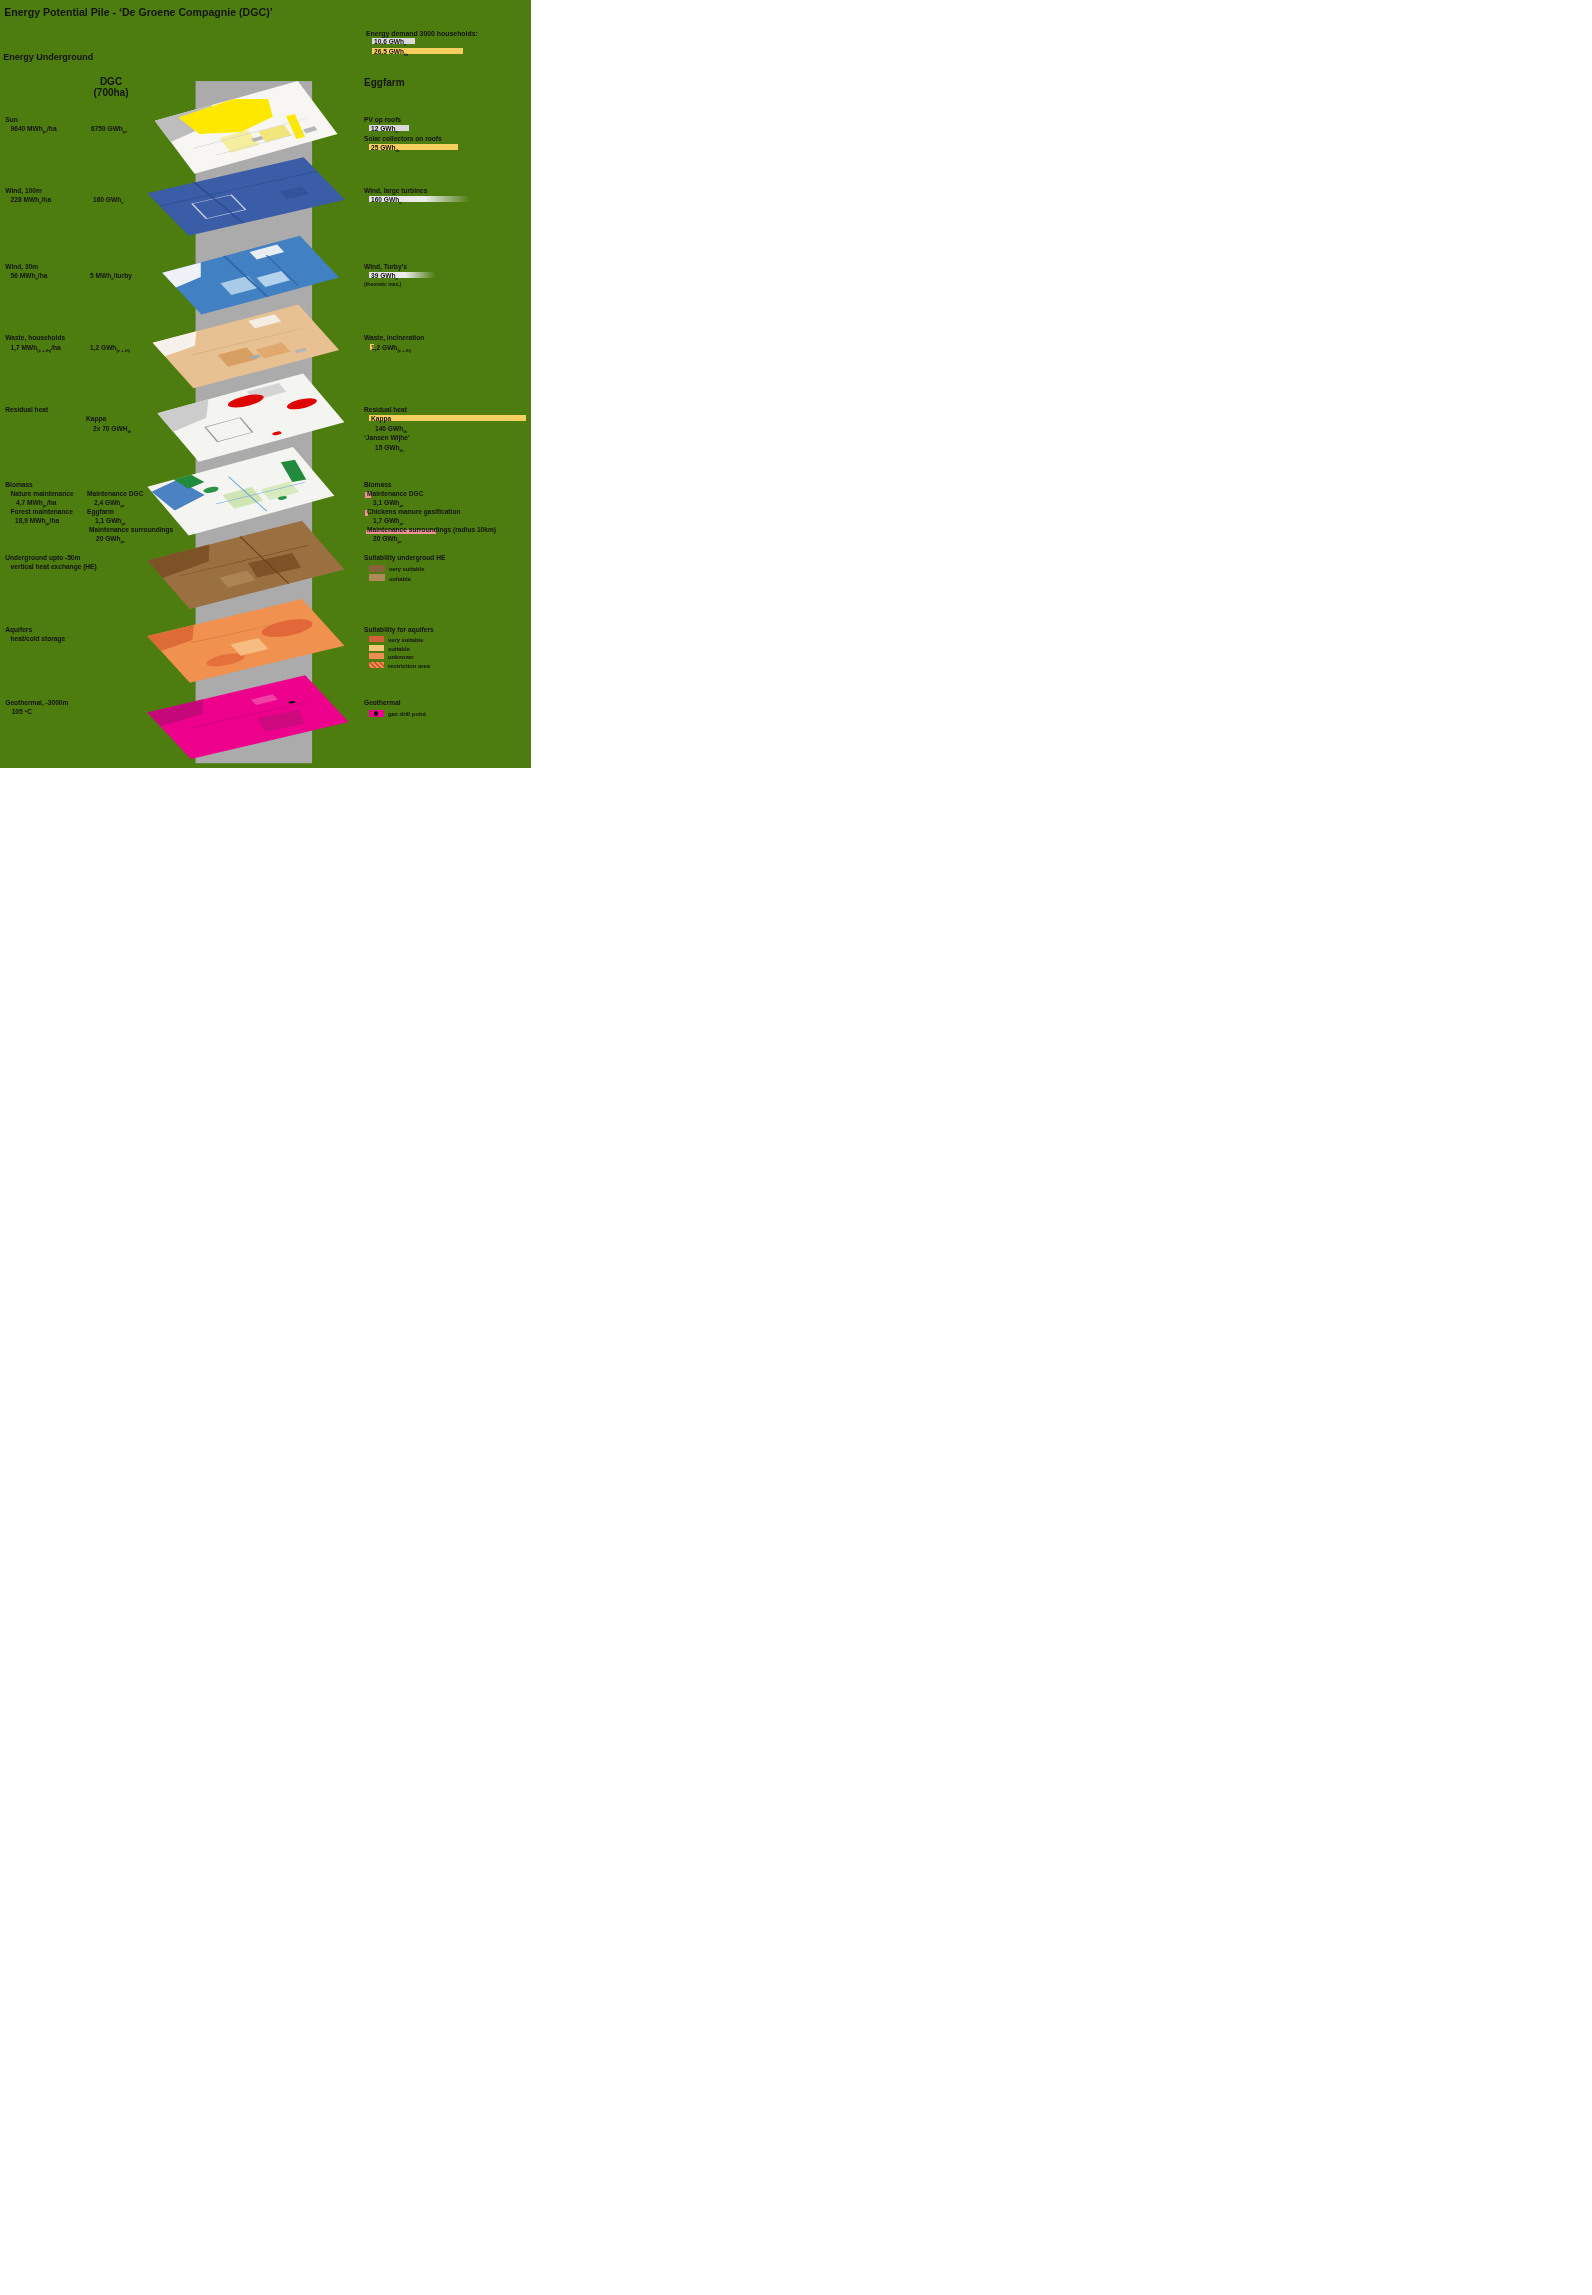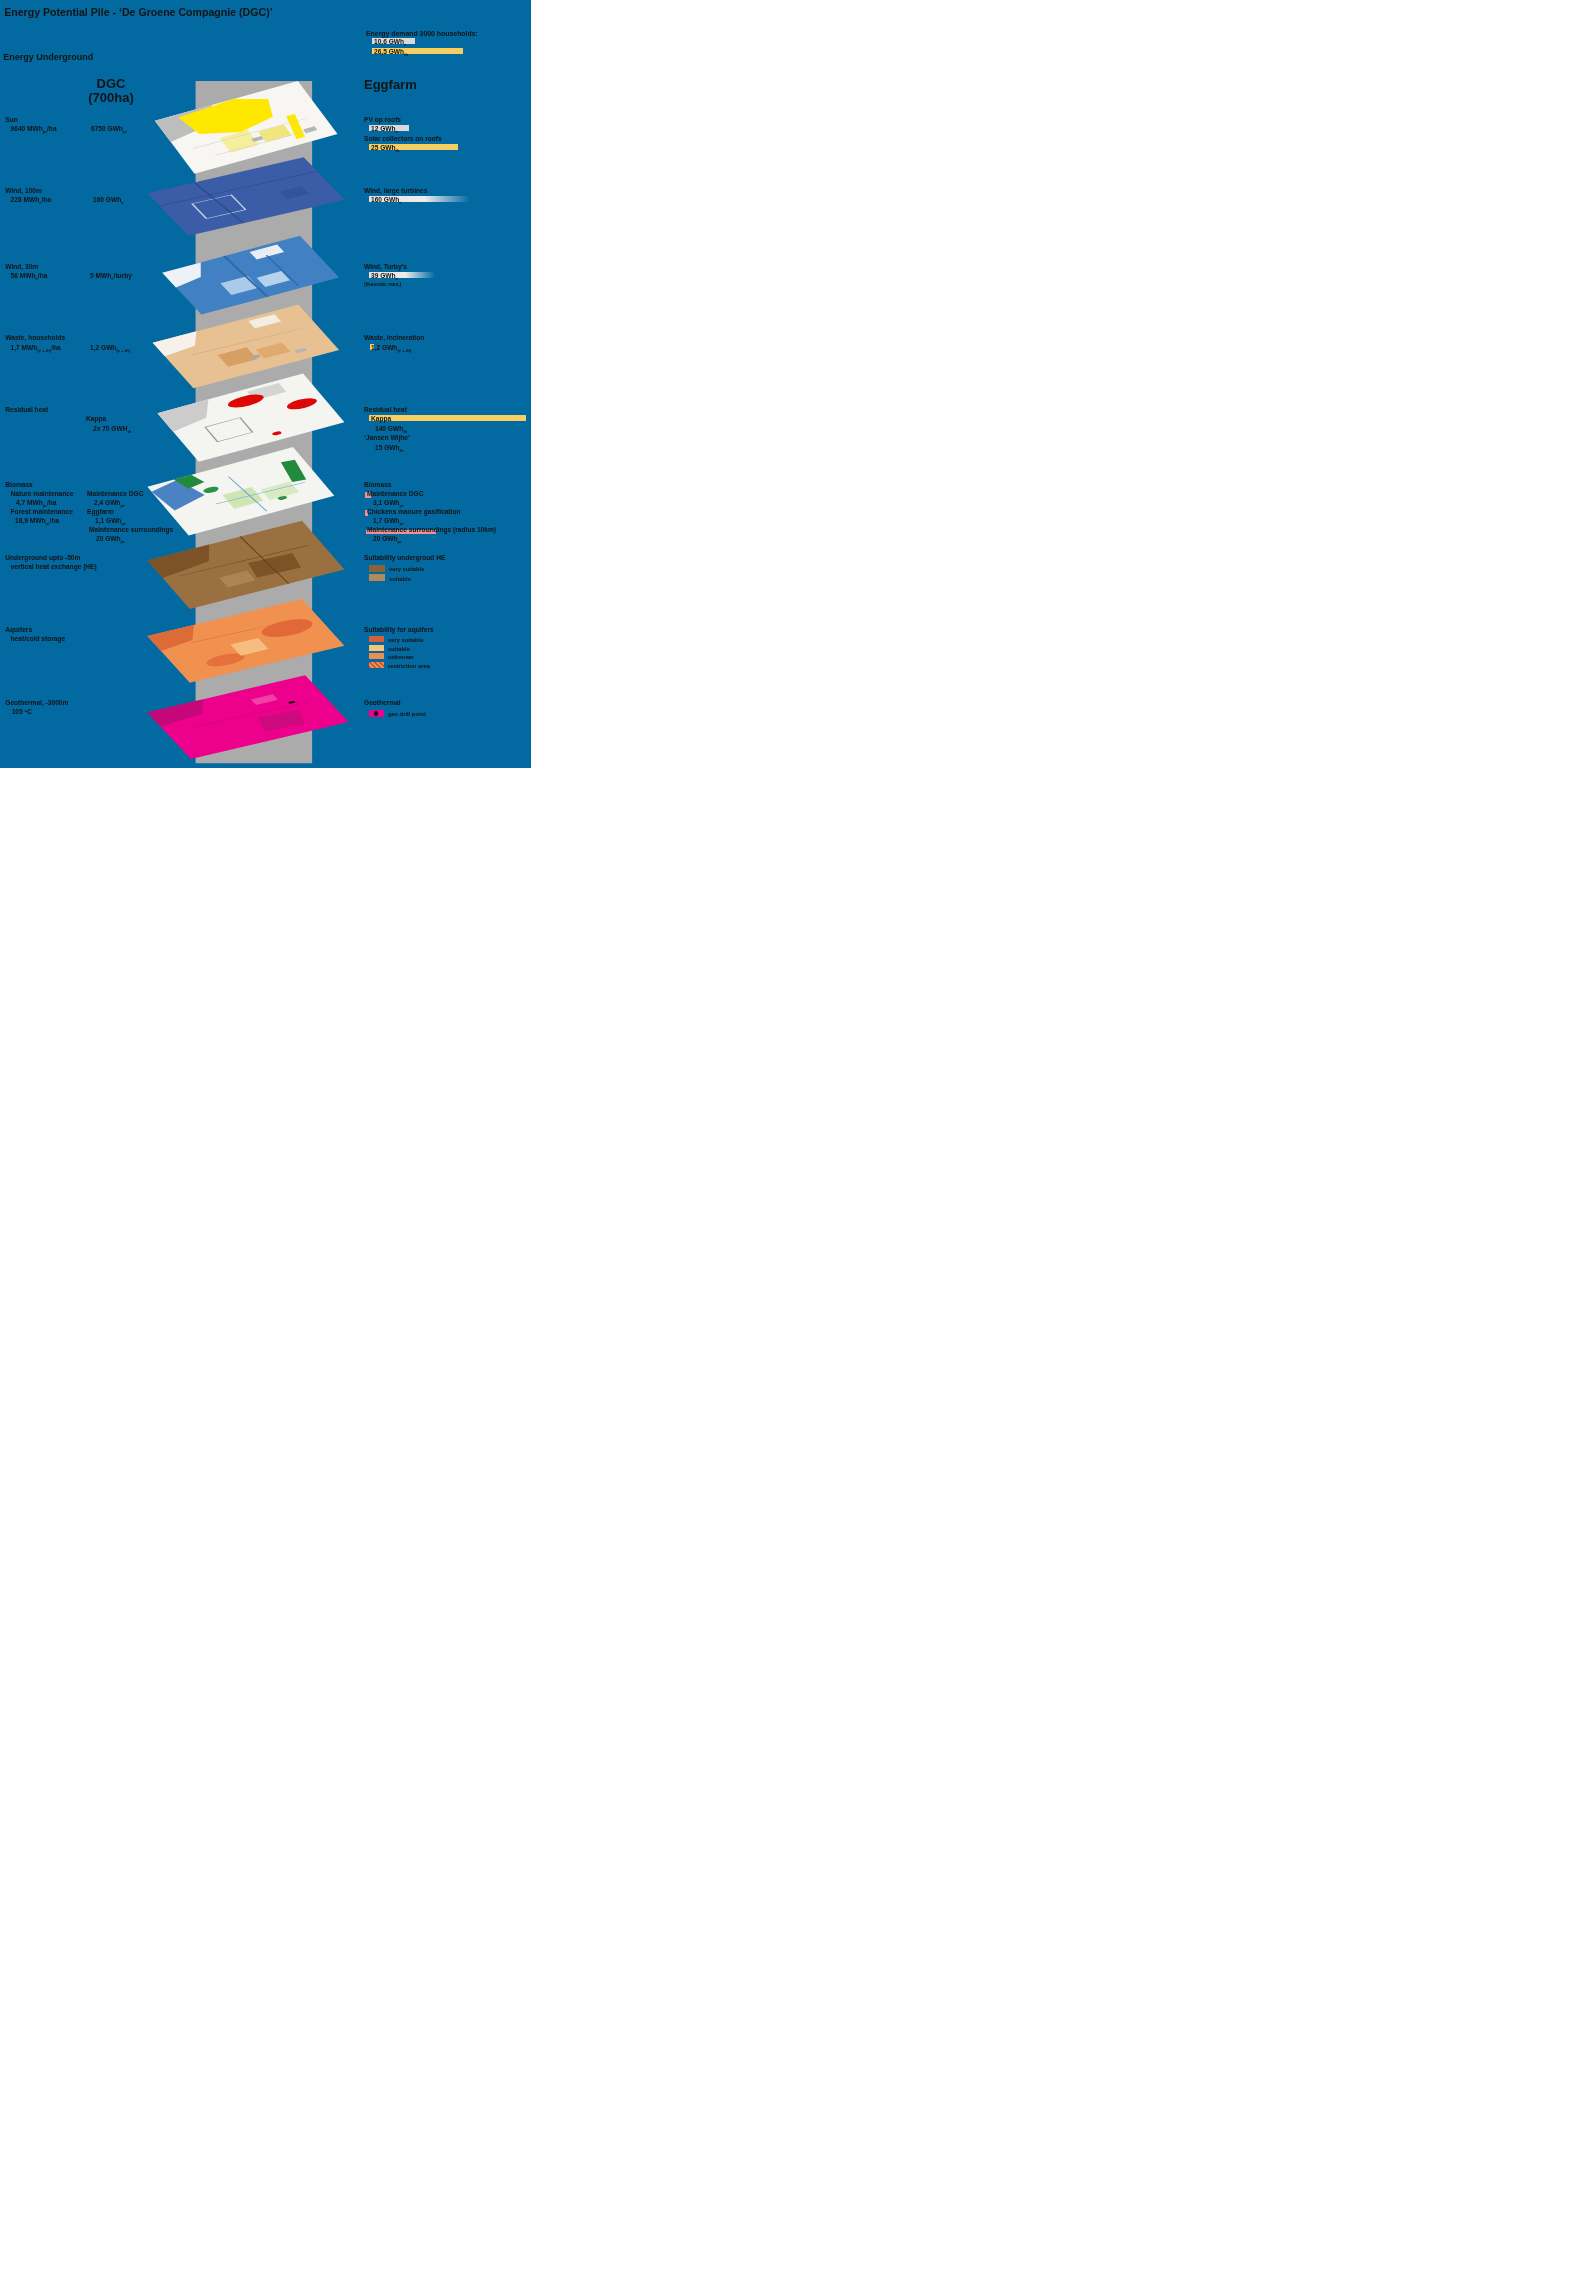--- a/index.html
+++ b/index.html
@@ -5,27 +5,27 @@
   :root{
     --hl-yellow:#f7cf60; --hl-grey:#d9d9d9; --hl-pink:#ef9191; --grad-grey:#e0e0e0;
     --band-grey:#ababab; --red-spot:#dd0806;
     --brown-very:#8a6239; --brown-suit:#b08a5a;
     --aq-very:#d2603a; --aq-suit:#f6c478; --aq-unknown:#ef8c52; --aq-stripe:#c8502a;
     --geo-pink:#ec008c;
     --map-sun:#ffe800; --map-wind100:#3b5ca6; --map-wind30:#4180c2; --map-waste:#e8c193;
     --map-underground:#9b7040; --map-aquifer:#f0914f; --map-bio-green:#218a3c;
   }
   html,body{margin:0;padding:0;background:#ffffff;}
-  .page{position:relative;width:531px;height:768px;background:#0369a1;overflow:hidden;
+  .page{position:relative;width:531px;height:768px;background:#4d7c0f;overflow:hidden;
         font-family:"Liberation Sans","DejaVu Sans",sans-serif;color:#141414;}
   .t{position:absolute;font-weight:bold;font-size:6.6px;line-height:1.05;white-space:nowrap;z-index:2;}
   .t sub{font-size:4.2px;line-height:0;vertical-align:-1.6px;}
   .title{font-size:10.6px;}
   .h2{font-size:9px;}
-  .colhdr{font-size:13px;}
+  .colhdr{font-size:10px;}
   .small{font-size:5px;}
   .demandhdr{font-size:6.9px;}
   .hl{position:absolute;z-index:1;}
   .hl-grey{background:var(--hl-grey);}
   .hl-yellow{background:var(--hl-yellow);}
   .hl-pink{background:var(--hl-pink);}
   .hl-grad{background:linear-gradient(to right,var(--grad-grey) 0%,#ededed 55%,rgba(237,237,237,0) 100%);}
   .sw{position:absolute;z-index:2;}
   .sw-brown-very{background:var(--brown-very);}
   .sw-brown-suit{background:var(--brown-suit);}

